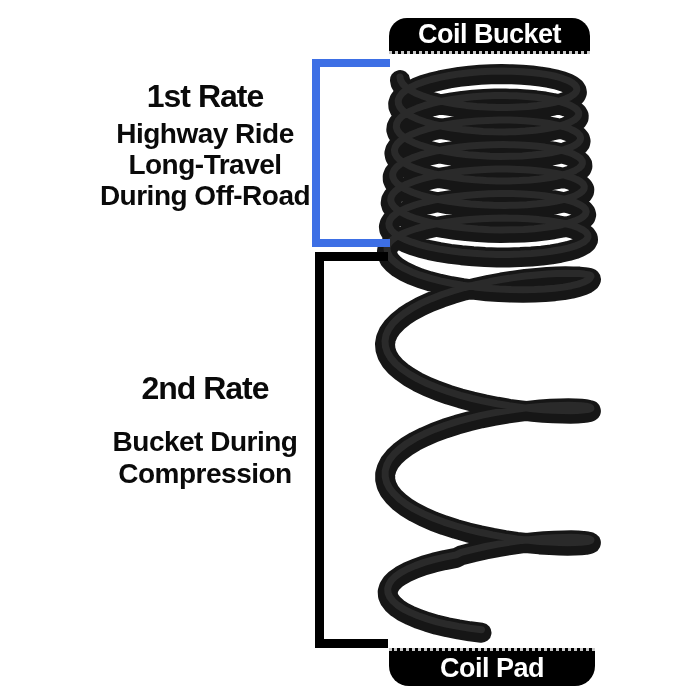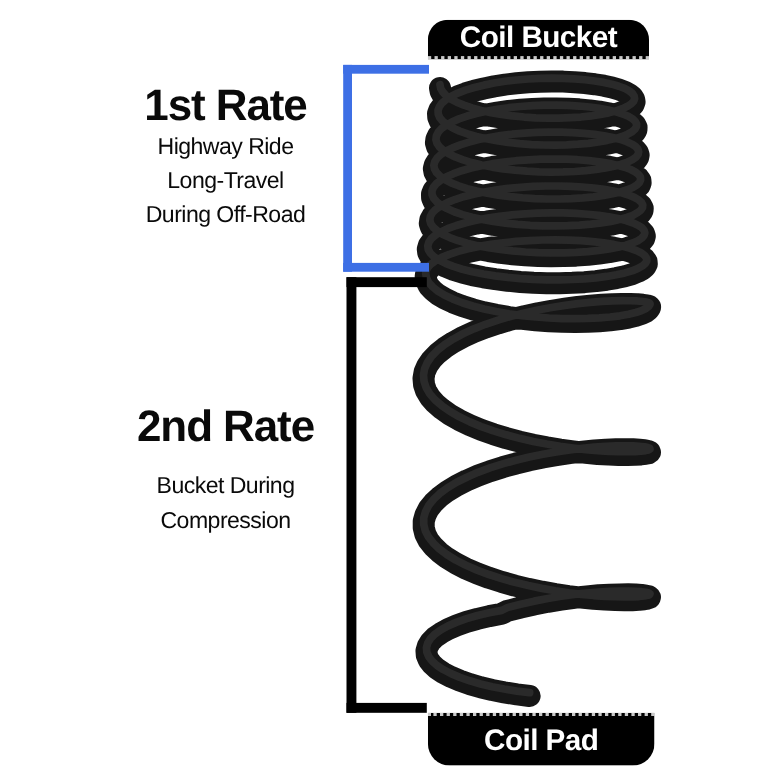--- a/index.html
+++ b/index.html
@@ -18,41 +18,41 @@
     position:absolute;box-sizing:border-box;
     display:flex;align-items:center;justify-content:center;
     color:#fff;font-weight:700;font-size:27px;letter-spacing:-0.5px;
   }
   .coil-bucket{
     left:389px;top:18px;width:201px;height:36px;
     border-radius:18px 18px 0 0;
     border-bottom:3px dotted #c9c9c9;
   }
   .coil-pad{
-    left:389px;top:648px;width:206px;height:48px;
+    left:389px;top:648px;width:206px;height:38px;
     border-radius:0 0 20px 20px;
     border-top:3px dotted #c9c9c9;
   }
 
   
   .bracket{
     position:absolute;box-sizing:border-box;
     border-style:solid;border-right:none;background:transparent;
   }
   .bracket-first{left:312px;top:59px;width:78px;height:188px;border-width:8px;}
   .bracket-second{left:315px;top:252px;width:73px;height:396px;border-width:9px;}
 
   
   .anno{
     position:absolute;width:300px;text-align:center;color:#0a0a0a;
   }
   .anno-first{left:55px;top:74px;}
   .anno-second{left:55px;top:366px;}
-  .rate-title{font-size:40px;font-weight:700;line-height:44px;letter-spacing:-1px;}
-  .rate-line{font-size:21px;font-weight:400;line-height:31px;letter-spacing:-0.5px;}
+  .rate-title{font-size:32px;font-weight:700;line-height:44px;letter-spacing:-1px;}
+  .rate-line{font-size:28px;font-weight:700;line-height:31px;letter-spacing:-0.5px;}
   .gap-above{}
   .anno-second .rate-title{margin-bottom:16px;}
   .anno-second .rate-line{line-height:32px;}
 </style>
 </head>
 <body>
 
 <div class="stage">
 
   <svg class="spring-svg" viewBox="0 0 700 700" xmlns="http://www.w3.org/2000/svg" aria-hidden="true">

